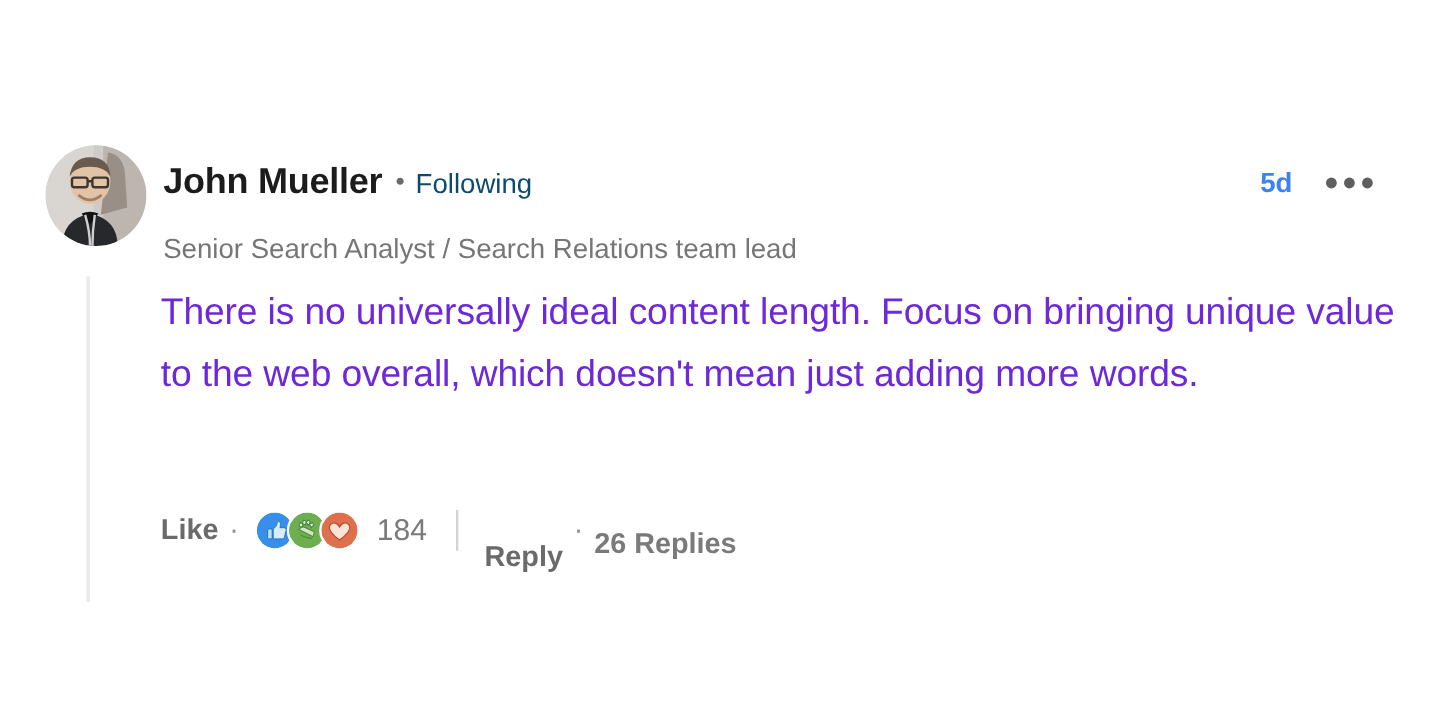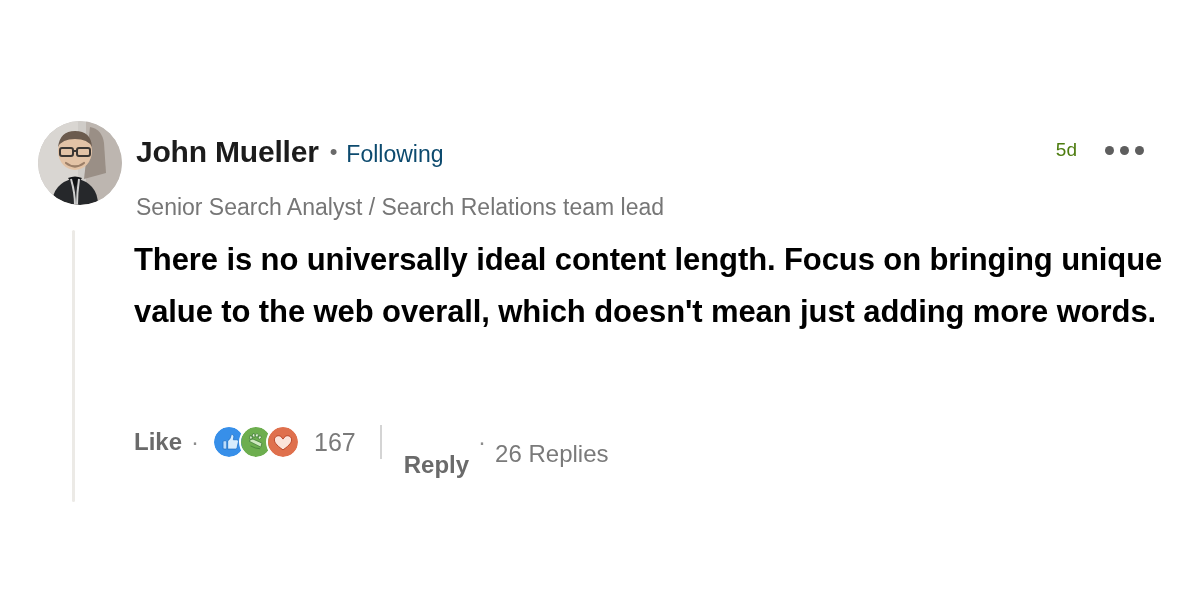--- a/index.html
+++ b/index.html
@@ -102,23 +102,23 @@
   .meta-right {
     position: absolute;
     right: 22px;
     top: 18px;
     display: flex;
     align-items: center;
     gap: 26px;
   }
 
   .timestamp {
-    font-size: 19px;
-    color: #4d7c0f;
-    font-weight: 400;
+    font-size: 23px;
+    color: #3b82f6;
+    font-weight: 700;
   }
 
   .more-menu {
     display: flex;
     align-items: center;
     gap: 6px;
     padding: 4px 2px;
     cursor: pointer;
   }
   .more-menu .dot {
@@ -130,22 +130,22 @@
   }
 
   
   .comment-body {
     position: absolute;
     left: 134px;
     top: 234px;
     width: 1035px;
     font-size: 31px;
     line-height: 52px;
-    color: #000000;
-    font-weight: 700;
+    color: #6d28d9;
+    font-weight: 400;
     letter-spacing: -0.1px;
   }
 
   
   .actions {
     position: absolute;
     left: 134px;
     top: 419px;
     display: flex;
     align-items: center;
@@ -200,21 +200,21 @@
   .action-reply {
     font-size: 24px;
     font-weight: 600;
     color: #6a6a6a;
     cursor: pointer;
     margin-top: 46px;
   }
 
   .replies-count {
     font-size: 24px;
-    font-weight: 400;
+    font-weight: 700;
     color: #7a7a7a;
     cursor: pointer;
     margin-top: 24px;
   }
 </style>
 </head>
 <body>
 
 <div class="comment-root">
 
@@ -300,21 +300,21 @@
           <path d="M10.5 20 q4 5 9.5 7.5" fill="none" stroke="#44803a" stroke-width="0.9"></path>
         </g>
       </svg>
 
       <svg class="reaction-icon" viewBox="0 0 36 36">
         <circle cx="18" cy="18" r="18" fill="#df704d"></circle>
         <path d="M18 27.5 C 9.5 21.5 7 17.8 7.8 14.2 C 8.5 10.9 12.6 9.4 15.2 11.3 C 16.4 12.2 17.4 13.4 18 14.5 C 18.6 13.4 19.6 12.2 20.8 11.3 C 23.4 9.4 27.5 10.9 28.2 14.2 C 29 17.8 26.5 21.5 18 27.5 Z" fill="#fbe3da" stroke="#b9472a" stroke-width="1.2"></path>
       </svg>
     </span>
 
-    <span class="reaction-count">167</span>
+    <span class="reaction-count">184</span>
 
     <span class="divider-pipe"></span>
 
     <span class="action-reply">Reply</span>
     <span class="dot-sep">·</span>
     <span class="replies-count">26 Replies</span>
 
   </div>
 
 </div>

